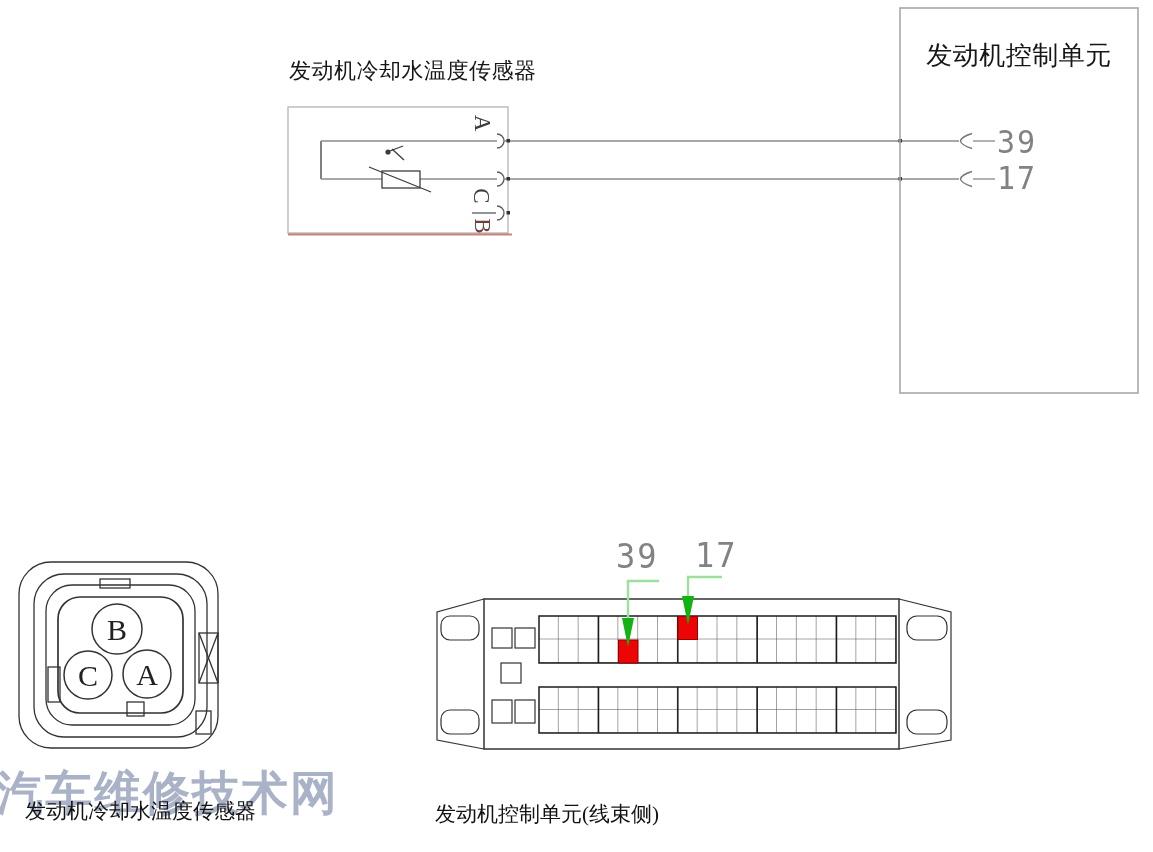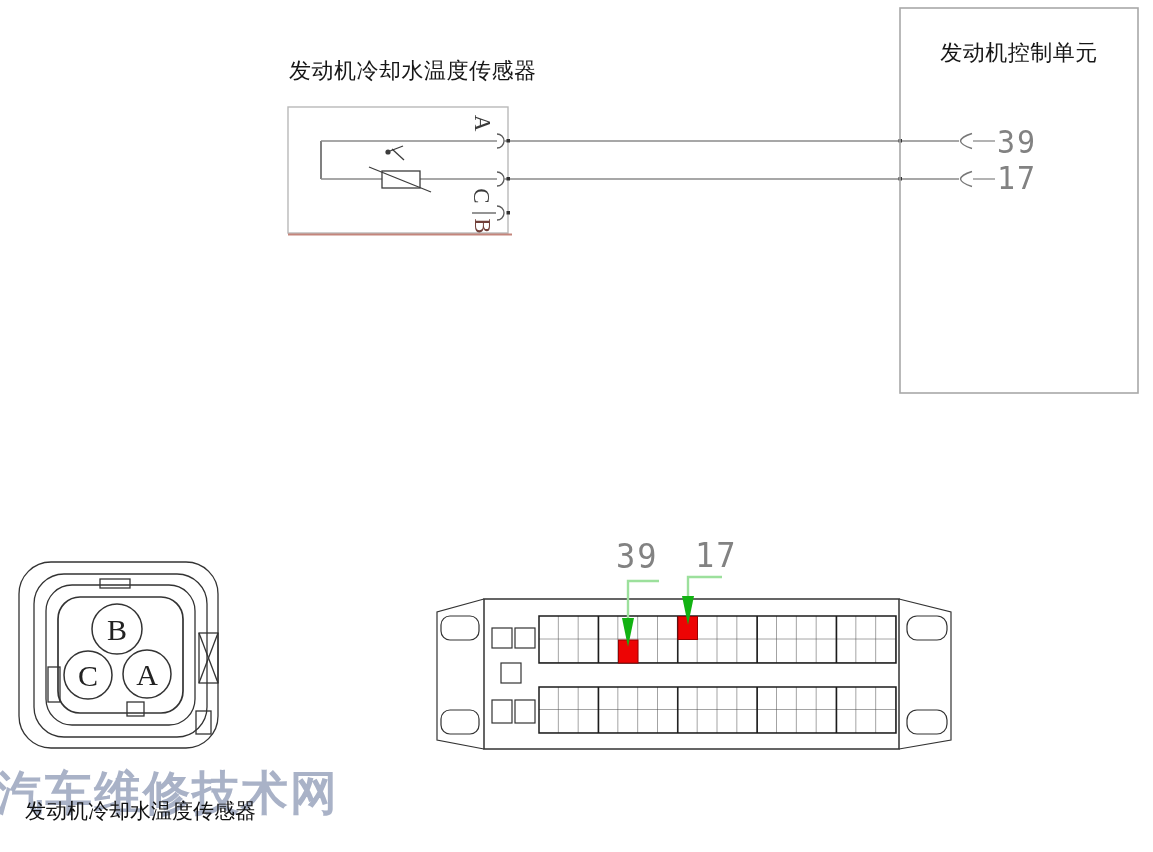--- a/index.html
+++ b/index.html
@@ -141,27 +141,28 @@
         <path d="M659,581 H628 V620" stroke="#9ce09c" stroke-width="2.4" fill="none"></path>
         <polygon points="622,618 634,618 628,647" fill="#12b212"></polygon>
         <path d="M722,577 H688 V598" stroke="#9ce09c" stroke-width="2.4" fill="none"></path>
         <polygon points="682,596 694,596 688,625" fill="#12b212"></polygon>
       </g>
     </g>
   </svg>
 
   <div class="label" style="left:289px;top:56px;font-size:22px;letter-spacing:0.5px;">发动机冷却水温度传感器</div>
 
-  <div class="label" style="left:900px;top:38px;width:238px;text-align:center;font-size:22px;letter-spacing:0.5px;">发动机控制单元</div>
+  <div class="label" style="left:900px;top:38px;width:238px;text-align:center;font-size:26px;letter-spacing:0.5px;">发动机控制单元</div>
 
   <div class="cad-num" style="left:997px;top:124px;font-size:30px;letter-spacing:2px;">39</div>
   <div class="cad-num" style="left:997px;top:160px;font-size:30px;letter-spacing:2px;">17</div>
 
   <div class="cad-num" style="left:616px;top:537px;font-size:32px;letter-spacing:2px;">39</div>
   <div class="cad-num" style="left:695px;top:536px;font-size:32px;letter-spacing:2px;">17</div>
 
   <div class="wm-site" style="color:#a9b2c7;">汽车维修技术网</div>
 
   <div class="cap" style="left:25px;top:797px;">发动机冷却水温度传感器</div>
 
 
+  <div class="cap" style="left:435px;top:800px;">发动机控制单元(线束侧)</div>
 
 </div>
 
 </body></html>

